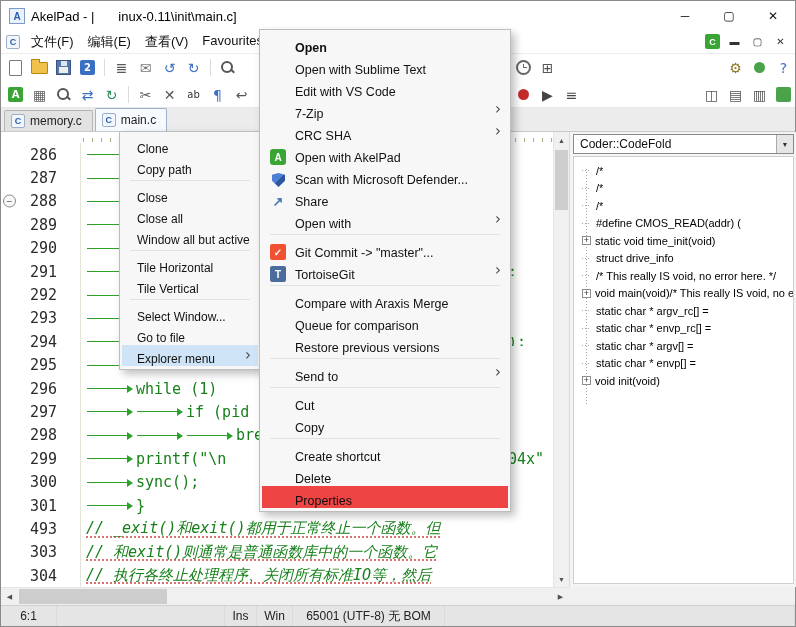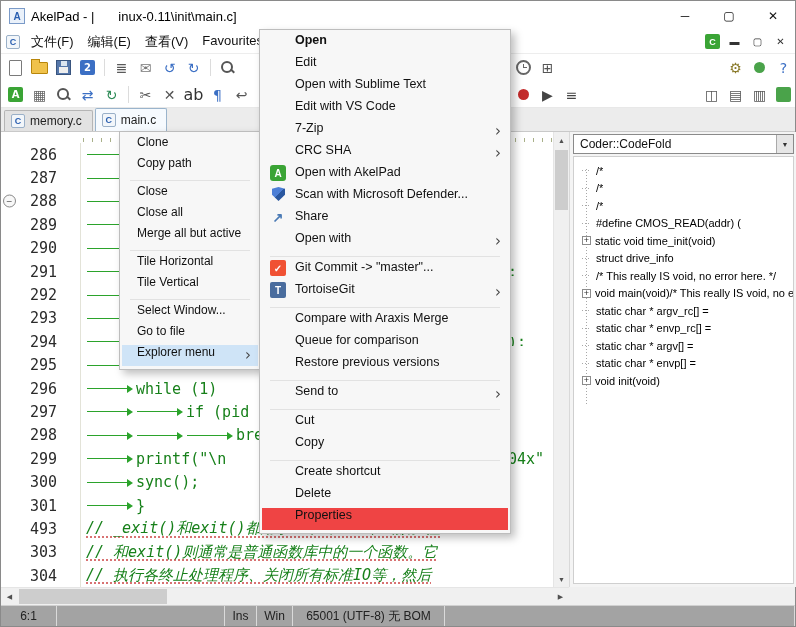--- a/index.html
+++ b/index.html
@@ -127,31 +127,31 @@
                 background-image:repeating-linear-gradient(to bottom,#a8a8a8 0 1px,transparent 1px 3px); }
   .titem { display:flex; align-items:center; height:17.5px; font-size:11px; white-space:nowrap;
            color:#000; position:relative; }
   .tbox { flex:none; width:9px; height:9px; border:1px solid #8c8c8c; background:#fff; color:#333;
           font-size:9px; line-height:7px; text-align:center; margin:0 4px 0 1px; }
   .tstub { flex:none; width:8px; height:1px; margin:0 6px 0 1px;
            background-image:repeating-linear-gradient(90deg,#a8a8a8 0 1px,transparent 1px 3px); }
   .tlabel { overflow:hidden; }
 
   
-  .statusbar { position:absolute; left:0; top:604px; right:0; bottom:0; background:#a3a3a3;
+  .statusbar { position:absolute; left:0; top:604px; right:0; bottom:0; background:#e5e5e5;
                border-top:1px solid #d0d0d0; display:flex; font-size:12px; color:#222; }
   .sb-cell { border-right:1px solid #dadada; display:flex; align-items:center;
              justify-content:center; padding:0 6px; overflow:hidden; white-space:nowrap; }
 
   
   .menu { position:absolute; background:#f7f7f7; border:1px solid #bdbdbd;
           box-shadow:4px 4px 8px rgba(0,0,0,.25); padding:3px 2px; color:#111; }
   #menu1 { left:118px; top:130px; width:142px; z-index:45; }
   #menu2 { left:258px; top:28px; width:252px; z-index:50; }
-  .mi { height:21px; display:flex; align-items:flex-start; position:relative; font-size:12px;
+  .mi { height:21px; display:flex; align-items:flex-end; position:relative; font-size:12px;
         padding-left:15px; padding-right:8px; }
   #menu2 .mi { height:22px; font-size:12.5px; padding-left:33px; padding-right:18px; }
   .mi.bold { font-weight:700; }
   .mi.hl1 { background:#cfe4f7; }
   .mi.hl2 { background:#ef4444; }
   .msep { height:1px; background:#e2e2e2; margin:3px 8px; }
   .marrow { position:absolute; right:7px; top:50%; transform:translateY(-55%); font-size:15px;
             color:#444; font-family:"DejaVu Sans", sans-serif; }
   .mico { position:absolute; left:8px; width:16px; height:16px; display:flex; align-items:center;
           justify-content:center; font-size:10px; }
@@ -265,21 +265,21 @@
           <span class="tbg" style="color: rgb(46, 139, 87);">↻</span>
         </button>
         <div class="tb-sep"></div>
         <button class="tbi">
           <span class="tbg" style="color: rgb(85, 85, 85);">✂</span>
         </button>
         <button class="tbi">
           <span class="tbg" style="color: rgb(85, 85, 85);">✕</span>
         </button>
         <button class="tbi">
-          <span class="tbg" style="font-size: 16px; color: rgb(51, 51, 51);">ab</span>
+          <span class="tbg" style="font-size: 10px; color: rgb(51, 51, 51);">ab</span>
         </button>
         <button class="tbi">
           <span class="tbg" style="color: rgb(59, 111, 196);">¶</span>
         </button>
         <button class="tbi">
           <span class="tbg" style="color: rgb(85, 85, 85);">↩</span>
         </button>
       </div>
     <div class="tb-group" id="t2m" style="left:512px">
         <button class="tbi">
@@ -592,21 +592,21 @@
           <span class="mlabel">Copy path</span>
         </div>
         <div class="msep"></div>
         <div class="mi">
           <span class="mlabel">Close</span>
         </div>
         <div class="mi">
           <span class="mlabel">Close all</span>
         </div>
         <div class="mi">
-          <span class="mlabel">Merge all but active</span>
+          <span class="mlabel">Window all but active</span>
         </div>
         <div class="msep"></div>
         <div class="mi">
           <span class="mlabel">Tile Horizontal</span>
         </div>
         <div class="mi">
           <span class="mlabel">Tile Vertical</span>
         </div>
         <div class="msep"></div>
         <div class="mi">
@@ -620,23 +620,20 @@
           <span class="marrow">›</span>
         </div>
       </div>
   </div>
   <div class="menu" id="menu2">
     <div id="menu2-items">
         <div class="mi bold">
           <span class="mlabel">Open</span>
         </div>
         <div class="mi">
-          <span class="mlabel">Edit</span>
-        </div>
-        <div class="mi">
           <span class="mlabel">Open with Sublime Text</span>
         </div>
         <div class="mi">
           <span class="mlabel">Edit with VS Code</span>
         </div>
         <div class="mi">
           <span class="mlabel">7-Zip</span>
           <span class="marrow">›</span>
         </div>
         <div class="mi">

